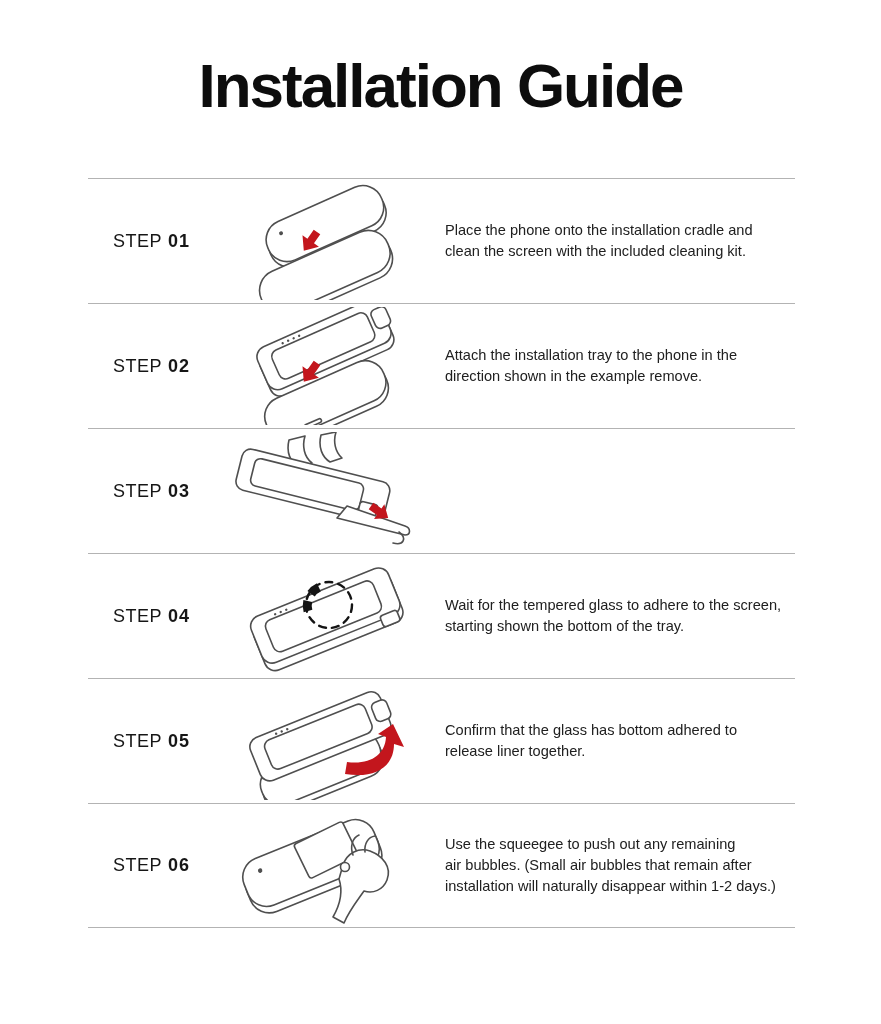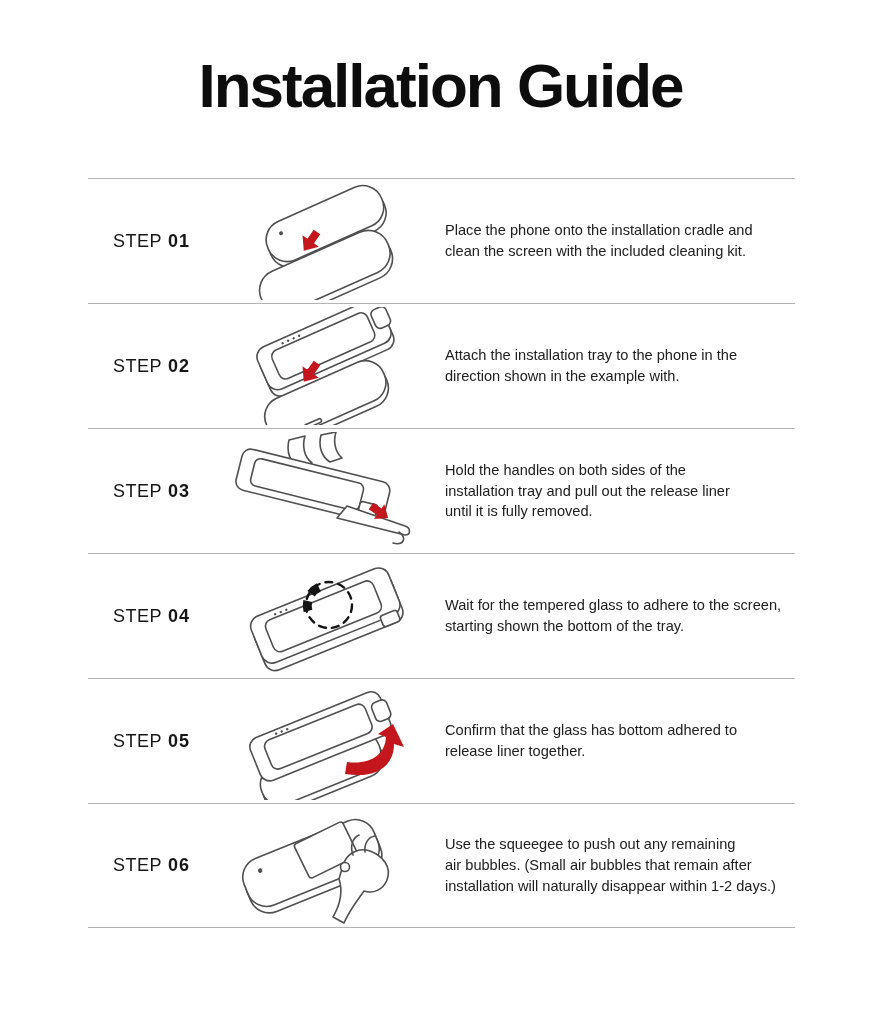--- a/index.html
+++ b/index.html
@@ -99,21 +99,21 @@
             <rect x="66" y="108" width="18" height="4" rx="2"></rect>
           </g>
         </g>
         <g transform="translate(88,56) rotate(35)">
           <polygon fill="#c3161d" points="-4,0 4,0 4,11 10,11 0,23 -10,11 -4,11"></polygon>
         </g>
       </svg>
     </div>
     <div class="step-desc">
       <div>Attach the installation tray to the phone in the</div>
-      <div>direction shown in the example with.</div>
+      <div>direction shown in the example remove.</div>
     </div>
   </div>
 
   <div class="step-row">
     <div class="step-label"><span>STEP</span><b>03</b></div>
     <div class="step-illustration">
       <svg width="190" height="118" viewBox="0 0 190 118">
         <g class="lineart">
           <path d="M60 8 C57 20 61 30 70 35 L83 31 C75 25 73 14 76 4 Z"></path>
           <path d="M92 3 C89 15 93 25 101 30 L113 26 C106 20 104 9 107 0 Z"></path>
@@ -122,25 +122,20 @@
             <rect x="22" y="41" width="112" height="28" rx="6"></rect>
             <rect x="134" y="58" width="18" height="12" rx="3"></rect>
           </g>
           <path d="M118 74 L176 94 C182 96 182 103 176 103 L108 86 Z"></path>
           <path d="M170 100 C178 106 175 114 164 111" fill="none"></path>
         </g>
         <g transform="translate(142,74) rotate(-55)">
           <polygon fill="#c3161d" points="-4,0 4,0 4,10 9,10 0,21 -9,10 -4,10"></polygon>
         </g>
       </svg>
-    </div>
-    <div class="step-desc">
-      <div>Hold the handles on both sides of the</div>
-      <div>installation tray and pull out the release liner</div>
-      <div>until it is fully removed.</div>
     </div>
   </div>
 
   <div class="step-row">
     <div class="step-label"><span>STEP</span><b>04</b></div>
     <div class="step-illustration">
       <svg width="190" height="118" viewBox="0 0 190 118">
         <g class="lineart">
           <g transform="rotate(-22 95 58)">
             <rect x="22" y="42" width="148" height="50" rx="11"></rect>

